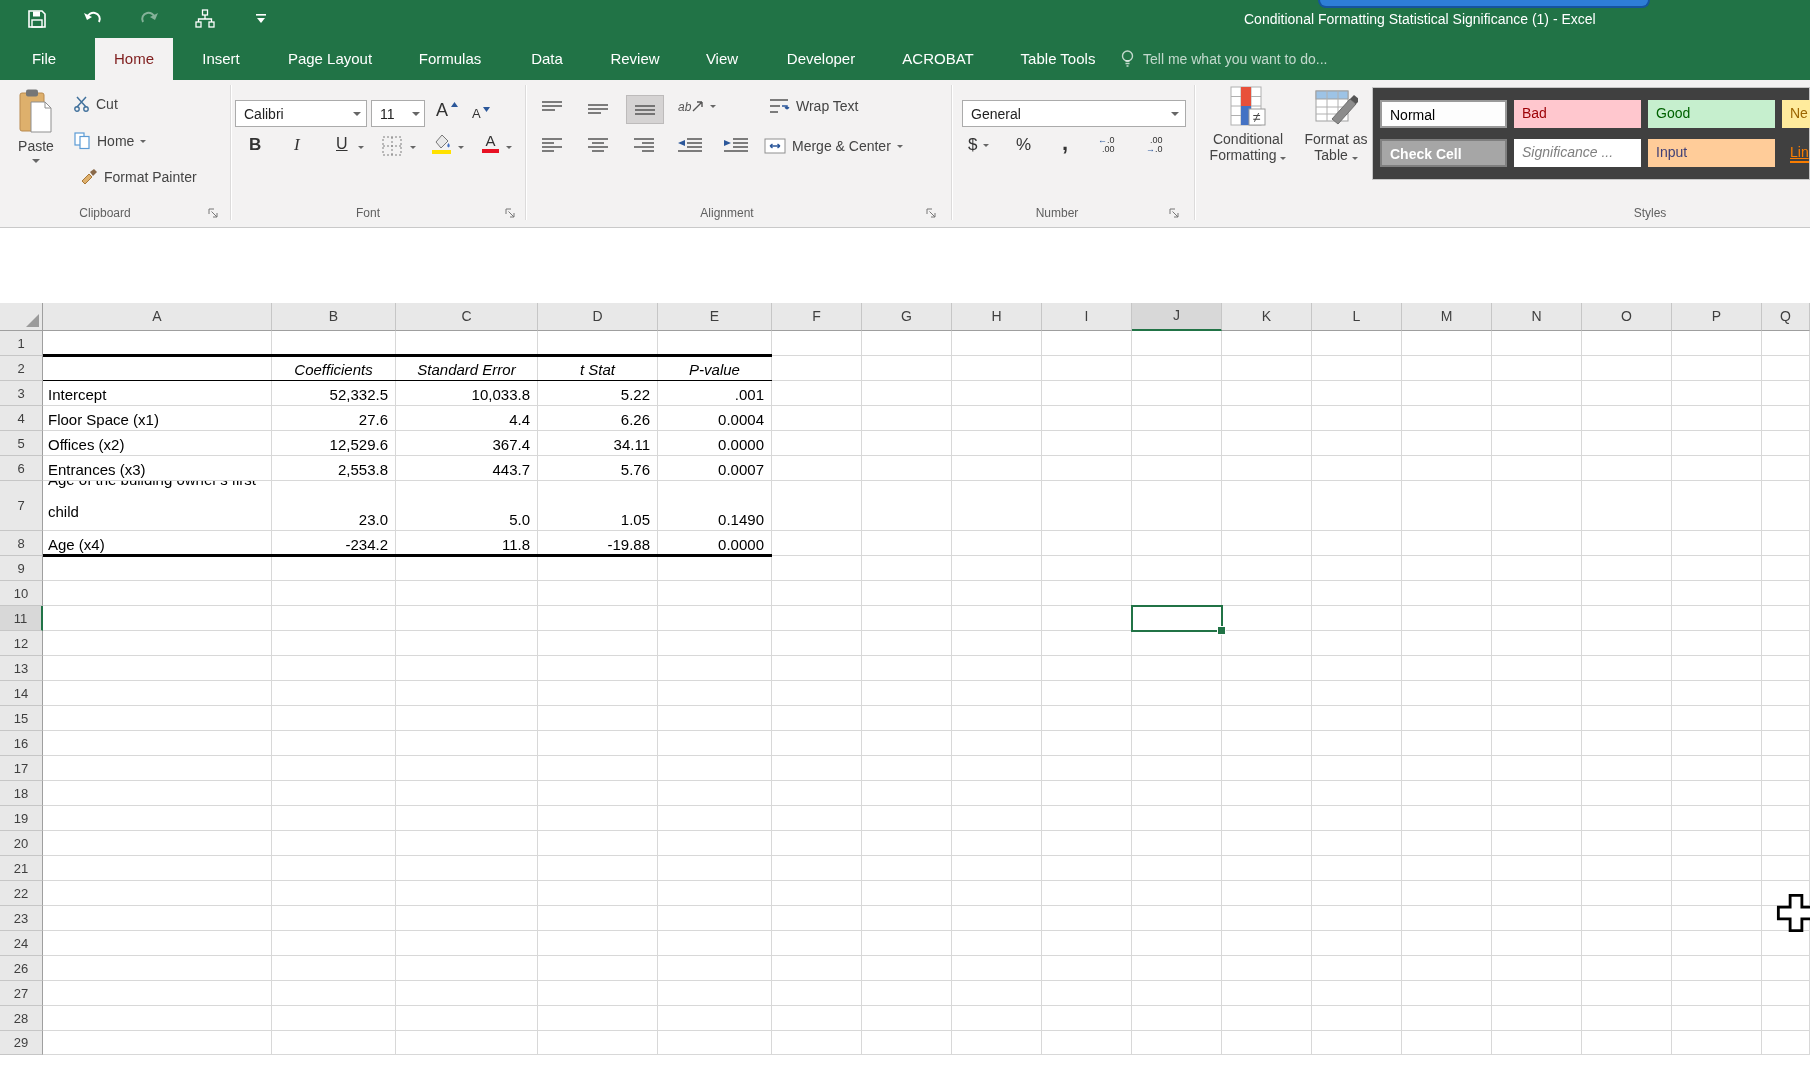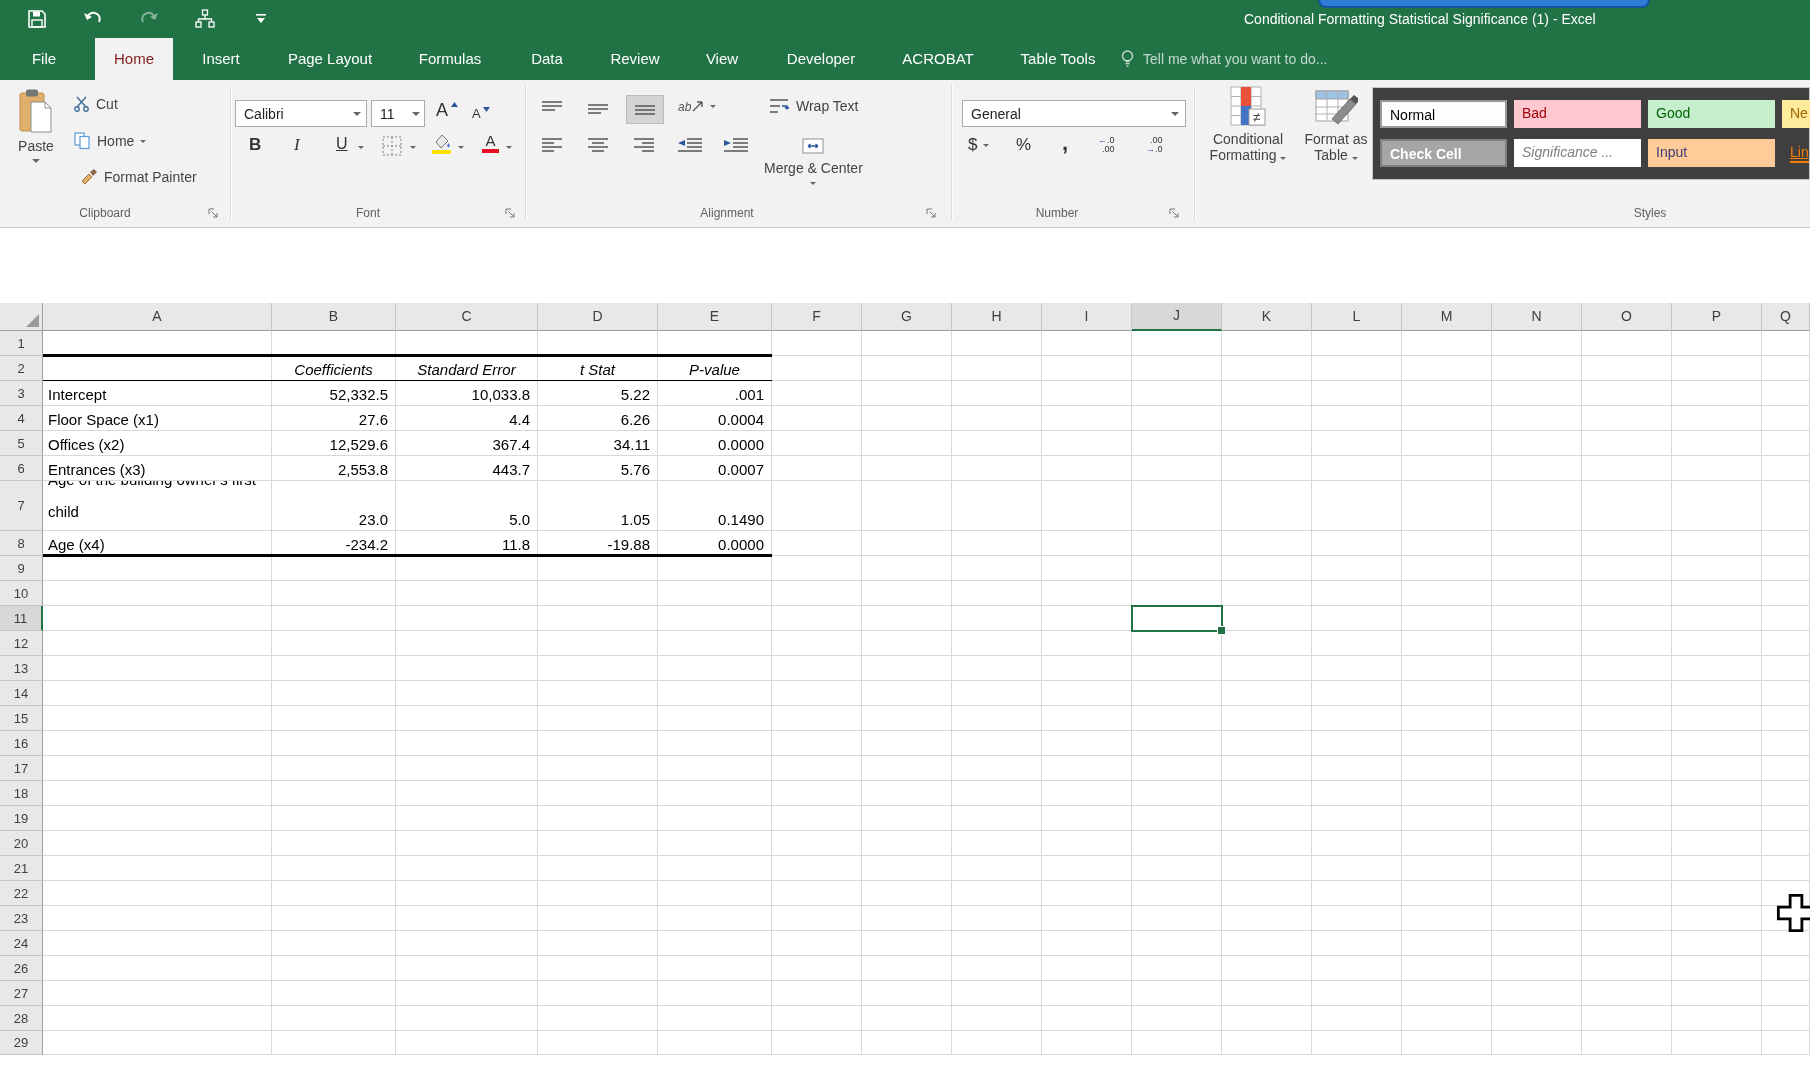--- a/index.html
+++ b/index.html
@@ -322,21 +322,21 @@
           <path d="M10 1 H25 M10 5 H25 M10 9 H25 M1 13 H25" stroke="#555" stroke-width="1.5"></path>
           <path d="M8 5 L1 8 L8 11 Z" fill="#2b579a" transform="translate(0,-3)"></path>
         </svg>
     </div>
     <div class="btn" style="left:723px;top:58px;">
       <svg width="26" height="14" viewBox="0 0 26 14">
           <path d="M10 1 H25 M10 5 H25 M10 9 H25 M1 13 H25" stroke="#555" stroke-width="1.5"></path>
           <path d="M1 2 L8 5 L1 8 Z" fill="#2b579a"></path>
         </svg>
     </div>
-    <div class="btn" style="left:764px;top:58px;flex-direction:column;">
+    <div class="btn" style="left:764px;top:58px;">
       <svg width="22" height="16" viewBox="0 0 22 16">
           <rect x="1" y="1" width="20" height="14" fill="#fff" stroke="#8f8f8f"></rect>
           <path d="M6 8 H16 M6 8 l2.5 -2 M6 8 l2.5 2 M16 8 l-2.5 -2 M16 8 l-2.5 2" stroke="#2b579a" stroke-width="1.4" fill="none"></path>
         </svg>
       <span>Merge &amp; Center</span>
       <span class="ddsm"></span>
     </div>
     <div class="glabel" style="left:727px">Alignment</div>
     <span class="launcher" style="left:926px">
       <svg width="11" height="11" viewBox="0 0 11 11">

